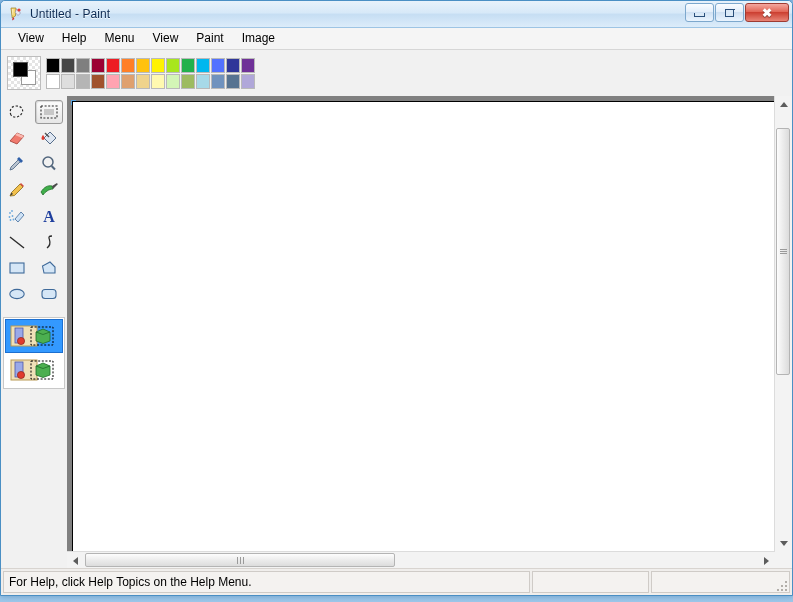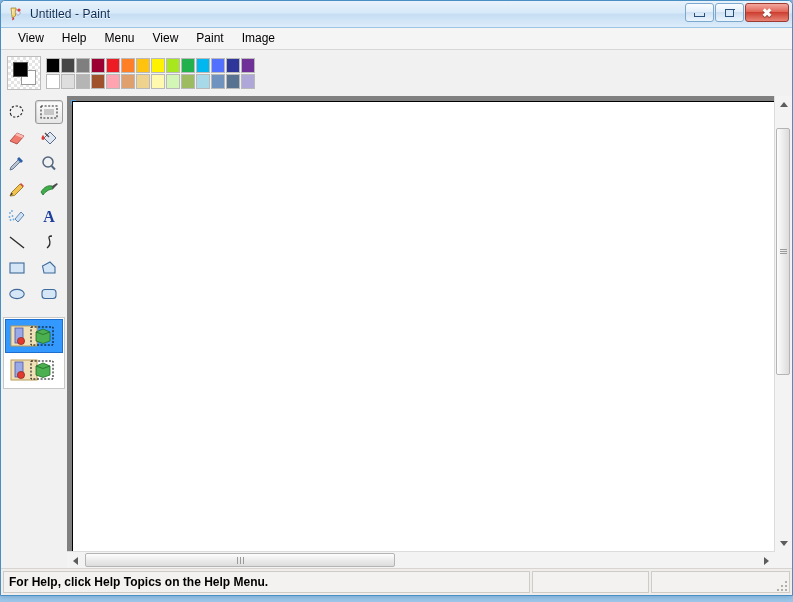--- a/index.html
+++ b/index.html
@@ -138,21 +138,21 @@
     display:flex;align-items:center;justify-content:center;
   }
   .grip-v i{display:block;width:7px;height:1px;background:#9a9a9a;margin:1px 0;}
   .grip-h i{display:block;width:1px;height:7px;background:#9a9a9a;margin:0 1px;float:left;}
   .grip-h{display:flex;}
 
   
   .statusbar{
     position:absolute;left:0;right:0;bottom:0;height:26px;
     background:#f0eeec;border-top:1px solid #d8d4d0;
-    display:flex;align-items:stretch;font-weight:bold;
+    display:flex;align-items:stretch;
   }
   .status-panel{
     box-sizing:border-box;border:1px solid #cfcbc7;margin:2px 0 2px 2px;
     display:flex;align-items:center;padding-left:5px;
     font-size:12px;color:#000;background:#f4f2f0;
   }
   .sp1{flex:0 0 527px;}
   .sp2{flex:0 0 117px;}
   .sp3{flex:1;margin-right:2px;position:relative;}
   .resize-grip{position:absolute;right:2px;bottom:1px;width:12px;height:12px;}

